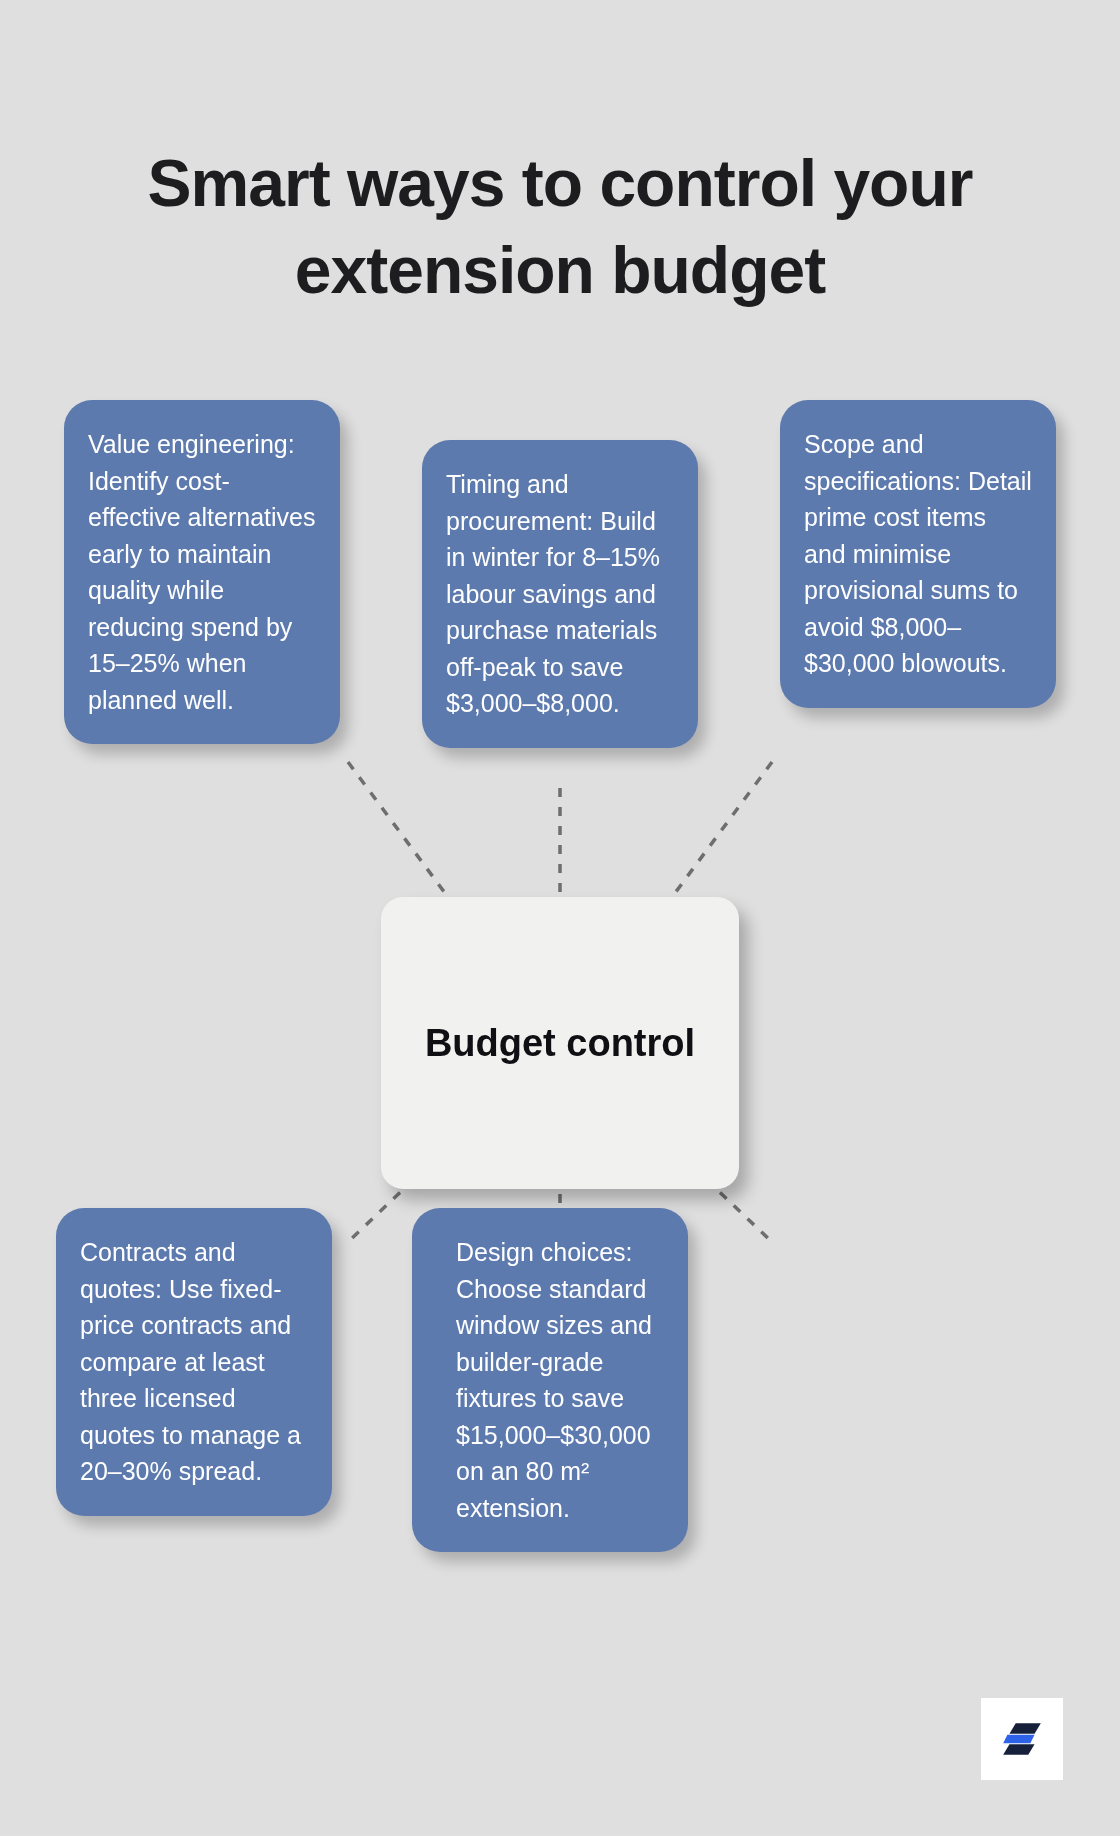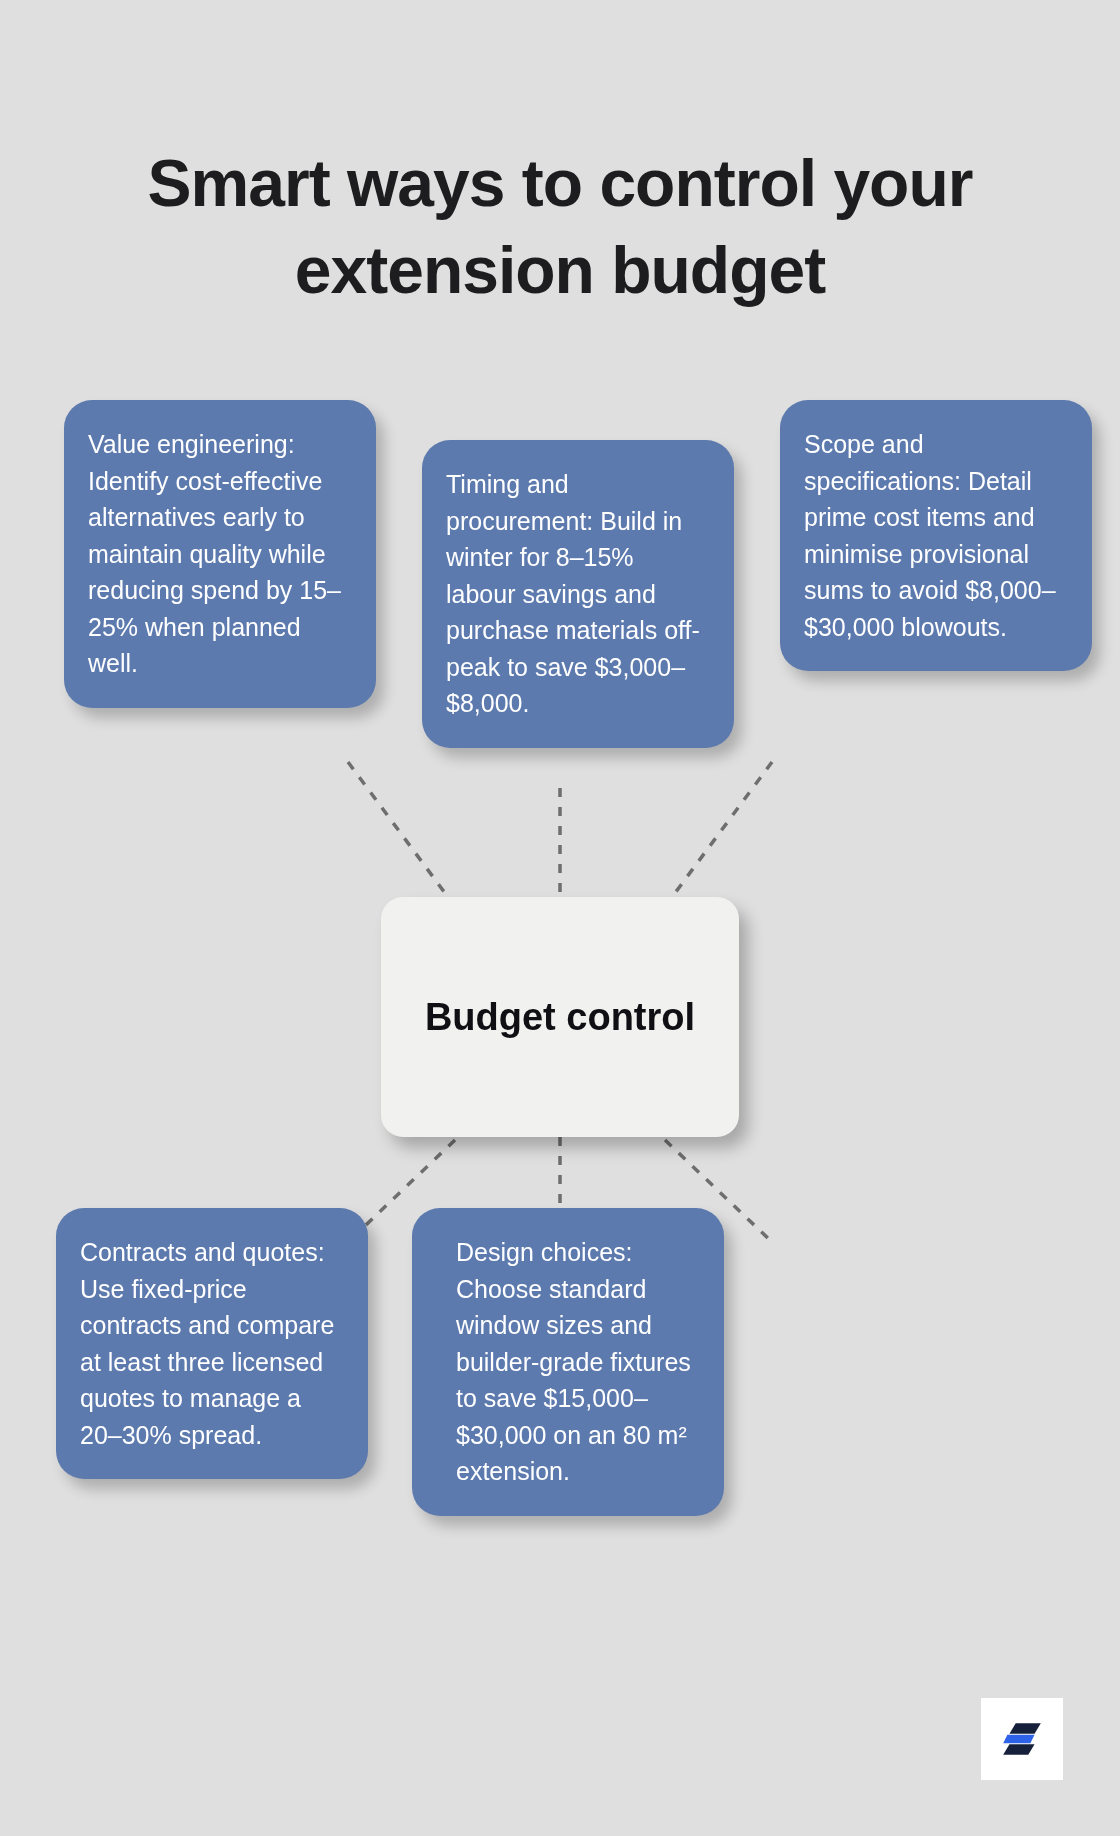--- a/index.html
+++ b/index.html
@@ -14,35 +14,35 @@
   .title{
     position:absolute;top:96px;left:0;width:100%;
     box-sizing:border-box;padding:0 108px;
     text-align:center;
     font-size:66px;font-weight:700;line-height:1.32;
     color:#1d1d1f;
     letter-spacing:-1px;
   }
   .connectors{position:absolute;left:0;top:0;width:1120px;height:1836px;}
   .node{
-    position:absolute;width:312px;
+    position:absolute;width:276px;
     box-sizing:border-box;padding:26px 24px;
     background:#5d7aae;color:#ffffff;
     border-radius:28px;
     font-size:25px;line-height:1.46;
     box-shadow:8px 10px 14px rgba(0,0,0,0.22);
   }
   .node-1{left:64px;top:400px;}
   .node-2{left:422px;top:400px;margin-top:40px;}
   .node-3{left:780px;top:400px;}
   .node-4{left:56px;top:1208px;}
   .node-5{left:412px;top:1208px;padding-left:44px;}
   .node-6{left:780px;top:1208px;}
   .center-node{
-    position:absolute;left:381px;top:897px;width:358px;height:240px;
+    position:absolute;left:381px;top:897px;width:358px;height:292px;
     background:#f1f1ef;border-radius:22px;
     display:flex;align-items:center;justify-content:center;
     font-size:38px;font-weight:700;color:#101014;
     box-shadow:9px 11px 16px rgba(0,0,0,0.25);
   }
   .logo{
     position:absolute;left:981px;top:1698px;width:82px;height:82px;
     background:#ffffff;
     display:flex;align-items:center;justify-content:center;
   }

